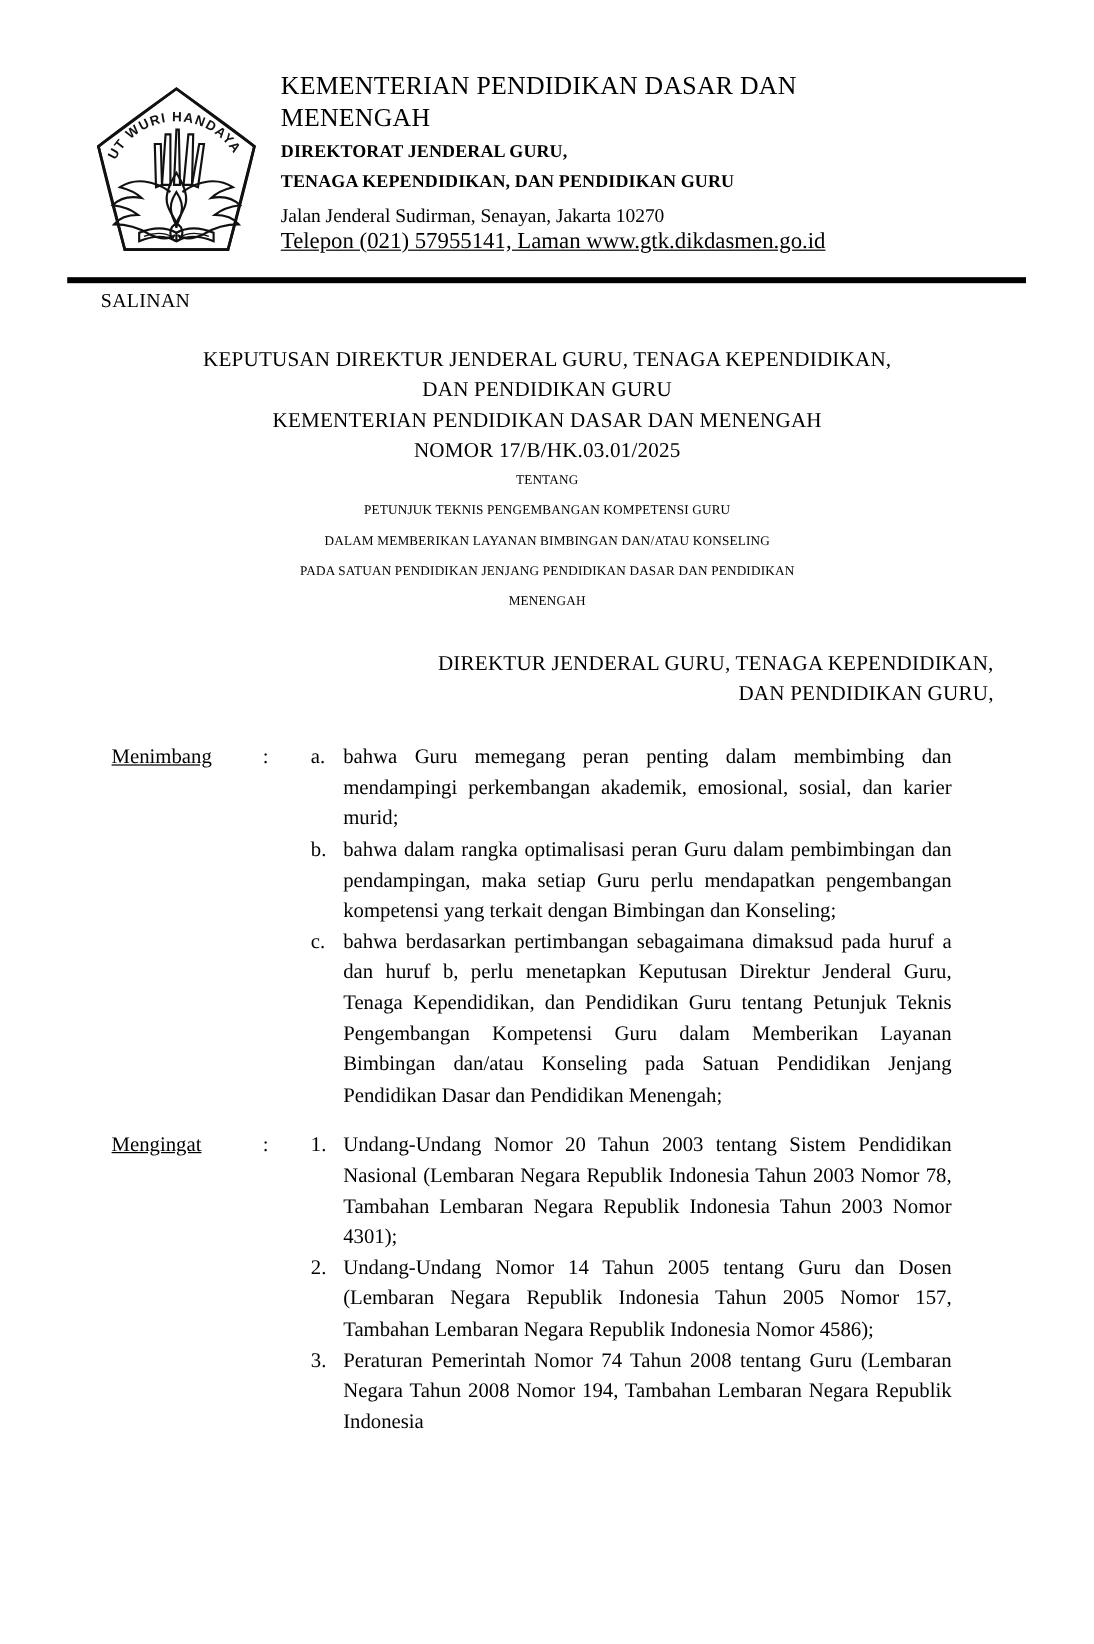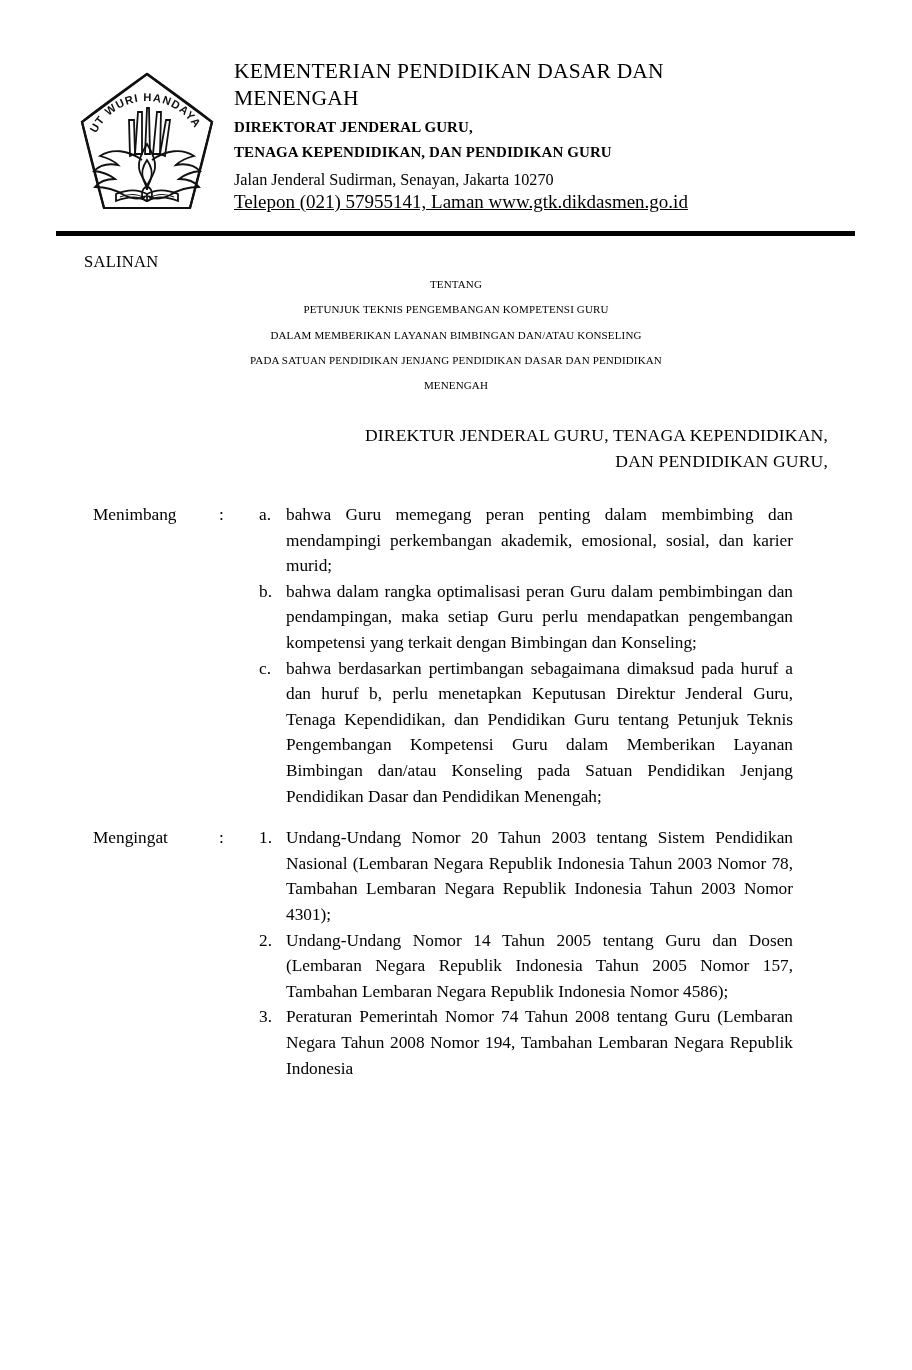--- a/index.html
+++ b/index.html
@@ -74,21 +74,21 @@
     top: 231px;
     width: 799px;
     height: 5px;
     background: #000000;
   }
 
   
   .content {
     position: absolute;
     left: 0;
-    top: 252px;
+    top: 241px;
     width: 912px;
   }
 
   .salinan {
     margin-left: 84px;
     font-size: 16.5px;
     line-height: 20px;
     letter-spacing: 0.3px;
   }
 
@@ -128,20 +128,21 @@
     padding-left: 93px;
     padding-right: 119px;
     font-size: 17.3px;
     line-height: 25.6px;
   }
   .clause.tight { margin-top: 16px; }
 
   .clause-label {
     width: 126px;
     flex: 0 0 126px;
+    text-decoration: underline;
   }
   .clause-colon {
     width: 40px;
     flex: 0 0 40px;
   }
   .clause-items {
     flex: 1 1 auto;
   }
 
   .item {
@@ -217,20 +218,26 @@
       <div class="lh-contact">Telepon (021) 57955141, Laman www.gtk.dikdasmen.go.id</div>
     </div>
   </div>
 
   <div class="header-rule"></div>
 
   <div class="content">
 
     <div class="salinan">SALINAN</div>
 
+    <div class="title-block">
+      <div>KEPUTUSAN DIREKTUR JENDERAL GURU, TENAGA KEPENDIDIKAN,
+DAN PENDIDIKAN GURU</div>
+      <div>KEMENTERIAN PENDIDIKAN DASAR DAN MENENGAH</div>
+      <div>NOMOR 17/B/HK.03.01/2025</div>
+    </div>
 
     <div class="subject-block">
       <div>TENTANG</div>
       <div>PETUNJUK TEKNIS PENGEMBANGAN KOMPETENSI GURU
 DALAM MEMBERIKAN LAYANAN BIMBINGAN DAN/ATAU KONSELING
 PADA SATUAN PENDIDIKAN JENJANG PENDIDIKAN DASAR DAN PENDIDIKAN
 MENENGAH</div>
     </div>
 
     <div class="signatory-block">DIREKTUR JENDERAL GURU, TENAGA KEPENDIDIKAN,

